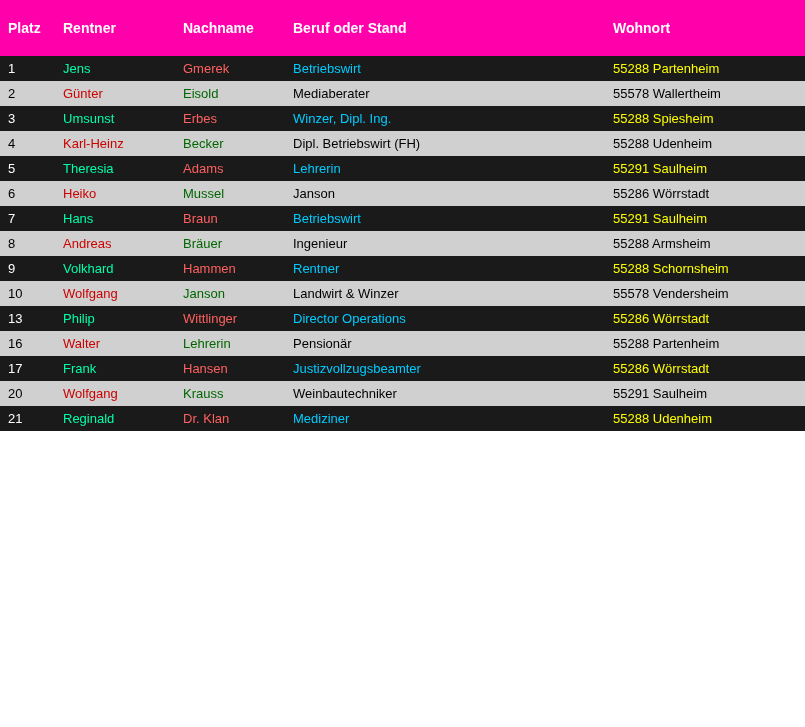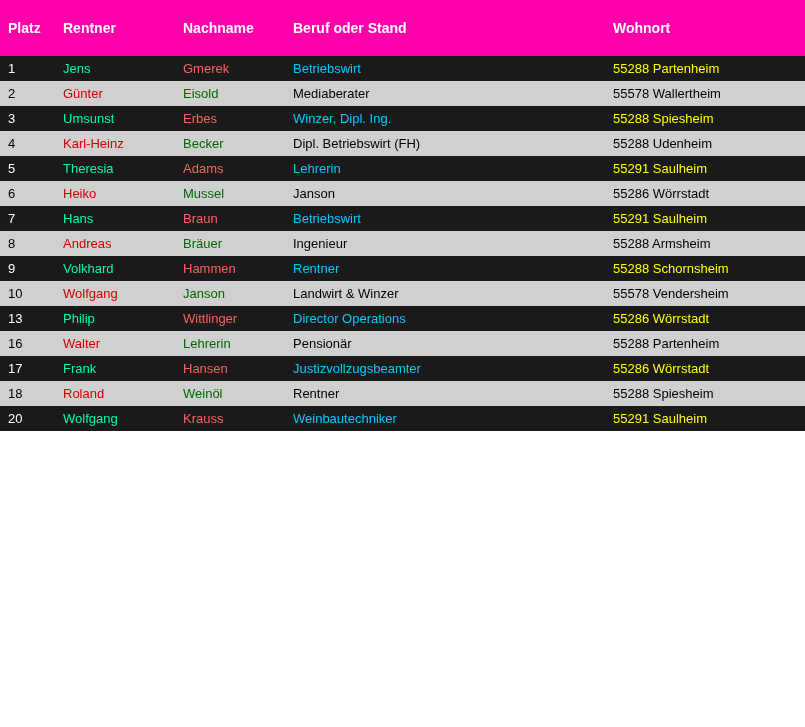--- a/index.html
+++ b/index.html
@@ -151,27 +151,27 @@
         <td class="col-wohnort">55288 Partenheim</td>
       </tr>
       <tr>
         <td class="col-platz">17</td>
         <td class="col-vorname">Frank</td>
         <td class="col-nachname">Hansen</td>
         <td class="col-beruf">Justizvollzugsbeamter</td>
         <td class="col-wohnort">55286 Wörrstadt</td>
       </tr>
       <tr>
-        <td class="col-platz">18</td>
-        <td class="col-vorname">Roland</td>
-        <td class="col-nachname">Weinöl</td>
-        <td class="col-beruf">Rentner</td>
-        <td class="col-wohnort">55288 Spiesheim</td>
-      </tr>
-      <tr>
         <td class="col-platz">20</td>
         <td class="col-vorname">Wolfgang</td>
         <td class="col-nachname">Krauss</td>
         <td class="col-beruf">Weinbautechniker</td>
         <td class="col-wohnort">55291 Saulheim</td>
       </tr>
+      <tr>
+        <td class="col-platz">21</td>
+        <td class="col-vorname">Reginald</td>
+        <td class="col-nachname">Dr. Klan</td>
+        <td class="col-beruf">Mediziner</td>
+        <td class="col-wohnort">55288 Udenheim</td>
+      </tr>
     </tbody>
 </table>
 
 </body></html>

